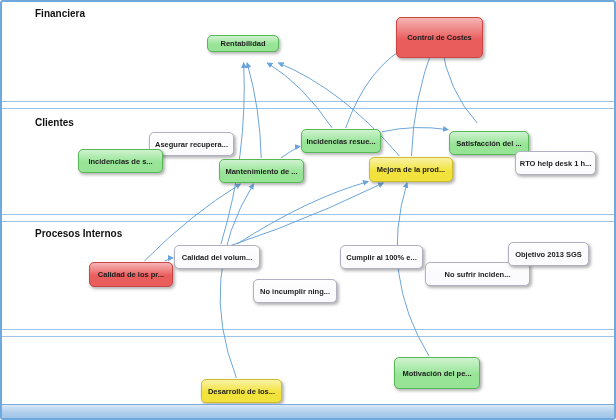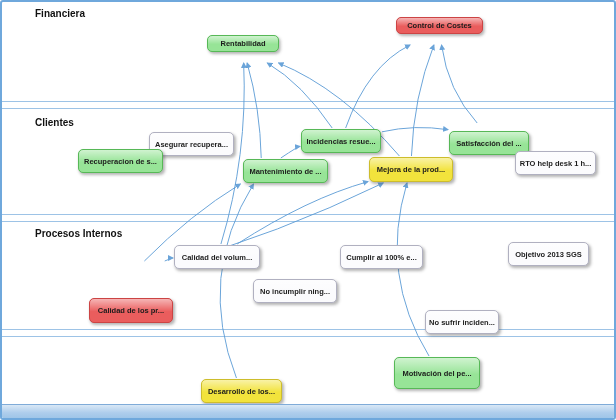--- a/index.html
+++ b/index.html
@@ -59,60 +59,60 @@
         <path d="M 427.02535594548937 354 Q 377.3773581308535 273.06548214835993 404.95601084231765 181" class="edge" stroke="#5B9BD5" marker-end="url(#arrow)"></path>
         <path d="M 234.4376731105996 376 Q 194.7258736442763 274.0205339676615 251.4819142903644 182" class="edge" stroke="#5B9BD5" marker-end="url(#arrow)"></path>
         <path d="M 162.69419861454028 259 Q 170.40478497967115 255.9106576143839 171 255.89850301236638" class="edge" stroke="#5B9BD5" marker-end="url(#arrow)"></path>
         <path d="M 278.83208346504176 156 Q 295.7194274756576 144.6439828104926 298 144.34658581745995" class="edge" stroke="#5B9BD5" marker-end="url(#arrow)"></path>
       </svg>
 
     <div id="node-layer">
         <div class="node" style="left: 205px; top: 33px; width: 72px; height: 17px; background-color: rgb(151, 228, 151); border: 1px solid rgb(87, 184, 87);">
           <span>Rentabilidad</span>
         </div>
-        <div class="node" style="left: 394px; top: 15px; width: 87px; height: 17px; background-color: rgb(234, 93, 93); border: 1px solid rgb(204, 68, 68);">
+        <div class="node" style="left: 394px; top: 15px; width: 87px; height: 41px; background-color: rgb(234, 93, 93); border: 1px solid rgb(204, 68, 68);">
           <span>Control de Costes</span>
         </div>
         <div class="node" style="left: 147px; top: 130px; width: 85px; height: 24px; background-color: rgb(251, 251, 253); border: 1px solid rgb(176, 176, 192);">
           <span>Asegurar recupera...</span>
         </div>
         <div class="node" style="left: 299px; top: 127px; width: 80px; height: 24px; background-color: rgb(151, 228, 151); border: 1px solid rgb(87, 184, 87);">
           <span>Incidencias resue...</span>
         </div>
         <div class="node" style="left: 447px; top: 122px; width: 80px; height: 24px; background-color: rgb(151, 228, 151); border: 1px solid rgb(87, 184, 87); margin-top: 7px;">
           <span>Satisfacción del ...</span>
         </div>
         <div class="node" style="left: 76px; top: 147px; width: 85px; height: 24px; background-color: rgb(151, 228, 151); border: 1px solid rgb(87, 184, 87);">
-          <span>Recuperacion de s...</span>
+          <span>Incidencias de s...</span>
         </div>
-        <div class="node" style="left: 217px; top: 157px; width: 85px; height: 24px; background-color: rgb(151, 228, 151); border: 1px solid rgb(87, 184, 87); margin-left: 24px;">
+        <div class="node" style="left: 217px; top: 157px; width: 85px; height: 24px; background-color: rgb(151, 228, 151); border: 1px solid rgb(87, 184, 87);">
           <span>Mantenimiento de ...</span>
         </div>
         <div class="node" style="left: 367px; top: 155px; width: 84px; height: 25px; background-color: rgb(242, 227, 60); border: 1px solid rgb(205, 189, 44);">
           <span>Mejora de la prod...</span>
         </div>
         <div class="node" style="left: 513px; top: 149px; width: 81px; height: 24px; background-color: rgb(251, 251, 253); border: 1px solid rgb(176, 176, 192);">
           <span>RTO help desk 1 h...</span>
         </div>
         <div class="node" style="left: 172px; top: 243px; width: 86px; height: 24px; background-color: rgb(251, 251, 253); border: 1px solid rgb(176, 176, 192);">
           <span>Calidad del volum...</span>
         </div>
         <div class="node" style="left: 251px; top: 277px; width: 84px; height: 24px; background-color: rgb(251, 251, 253); border: 1px solid rgb(176, 176, 192);">
           <span>No incumplir ning...</span>
         </div>
         <div class="node" style="left: 338px; top: 243px; width: 83px; height: 24px; background-color: rgb(251, 251, 253); border: 1px solid rgb(176, 176, 192);">
           <span>Cumplir al 100% e...</span>
         </div>
-        <div class="node" style="left: 423px; top: 260px; width: 74px; height: 24px; background-color: rgb(251, 251, 253); border: 1px solid rgb(176, 176, 192); margin-top: 48px;">
+        <div class="node" style="left: 423px; top: 260px; width: 105px; height: 24px; background-color: rgb(251, 251, 253); border: 1px solid rgb(176, 176, 192);">
           <span>No sufrir inciden...</span>
         </div>
         <div class="node" style="left: 506px; top: 240px; width: 81px; height: 24px; background-color: rgb(251, 251, 253); border: 1px solid rgb(176, 176, 192);">
           <span>Objetivo 2013 SGS</span>
         </div>
-        <div class="node" style="left: 87px; top: 260px; width: 84px; height: 25px; background-color: rgb(234, 93, 93); border: 1px solid rgb(204, 68, 68); margin-top: 36px;">
+        <div class="node" style="left: 87px; top: 260px; width: 84px; height: 25px; background-color: rgb(234, 93, 93); border: 1px solid rgb(204, 68, 68);">
           <span>Calidad de los pr...</span>
         </div>
         <div class="node" style="left: 392px; top: 355px; width: 86px; height: 32px; background-color: rgb(151, 228, 151); border: 1px solid rgb(87, 184, 87);">
           <span>Motivación del pe...</span>
         </div>
         <div class="node" style="left: 199px; top: 377px; width: 81px; height: 24px; background-color: rgb(242, 227, 60); border: 1px solid rgb(205, 189, 44);">
           <span>Desarrollo de los...</span>
         </div>
       </div>
 

